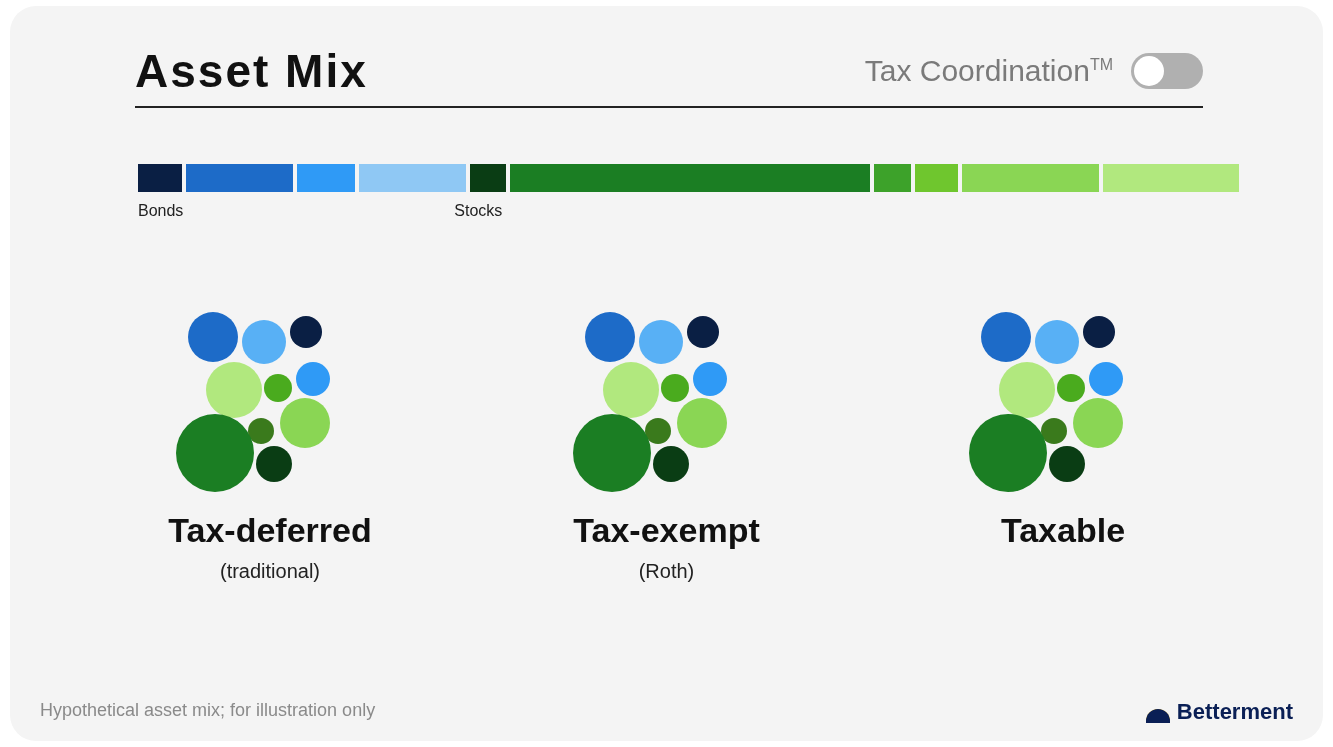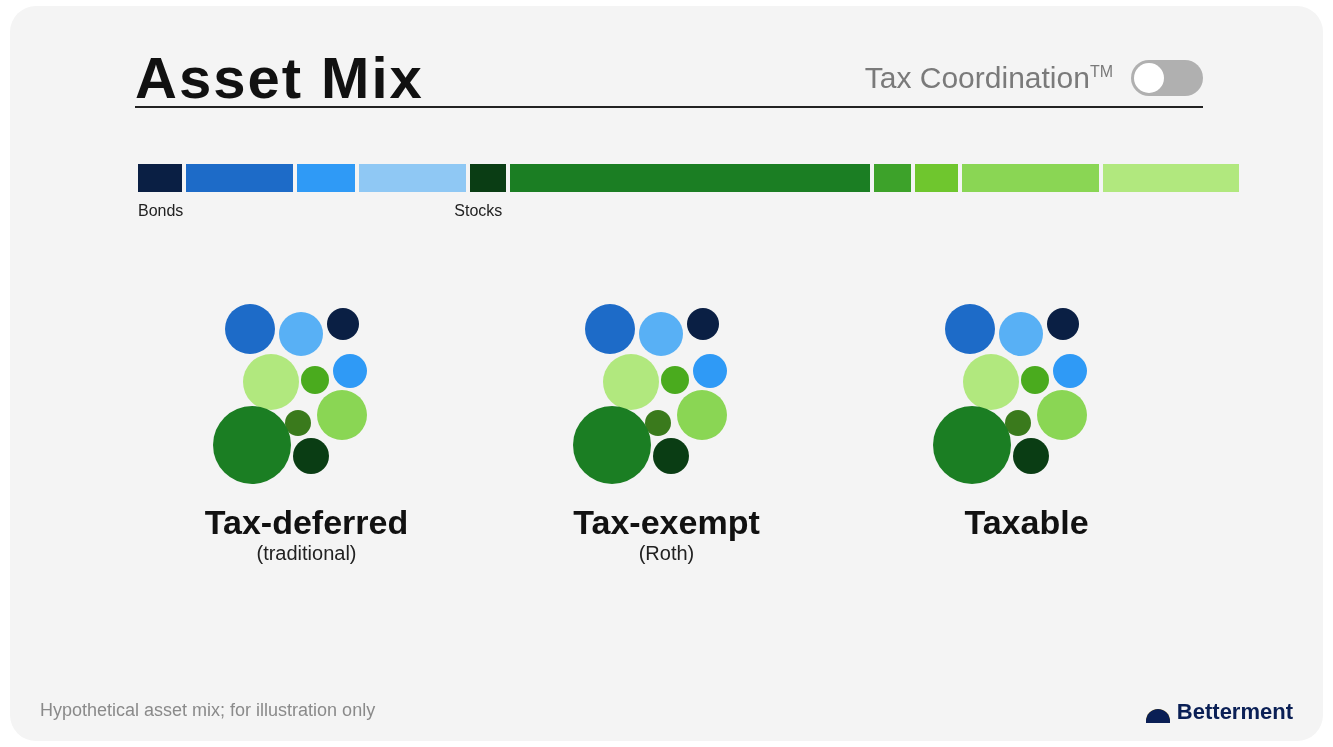--- a/index.html
+++ b/index.html
@@ -11,21 +11,21 @@
     background: #f4f4f4;
     border-radius: 26px;
     overflow: hidden;
   }
   .header {
     position: absolute;
     left: 125px; right: 120px; top: 38px;
     display: flex; align-items: center; justify-content: space-between;
   }
   .title {
-    font-size: 58px;
+    font-size: 46px;
     font-weight: 600;
     letter-spacing: 2px;
     color: #111;
   }
   .toggle-wrap {
     display: flex; align-items: center; gap: 18px;
   }
   .toggle-label {
     font-size: 30px;
     color: #7a7a7a;
@@ -62,39 +62,40 @@
   .bar-labels {
     position: relative;
     width: 100%; height: 28px;
     margin-top: 10px;
     font-size: 16px;
     color: #222;
   }
   .bar-labels .lbl { position: absolute; top: 0; }
   .clusters {
     position: absolute;
-    left: 80px; right: 80px; top: 298px;
-    display: flex; justify-content: center;
+    left: 80px; right: 80px; top: 306px;
+    display: flex; justify-content: space-between;
   }
   .cluster-col {
     width: 360px;
     display: flex; flex-direction: column; align-items: center;
   }
   .bubbles {
     position: relative;
     width: 200px; height: 195px;
   }
   .bubble { position: absolute; border-radius: 50%; }
   .acct-title {
     margin-top: 4px;
     font-size: 34px;
     font-weight: 700;
     color: #111;
   }
   .acct-sub {
+    margin-top: 10px;
     font-size: 20px;
     color: #222;
   }
   .footnote {
     position: absolute;
     left: 30px; bottom: 20px;
     font-size: 18px;
     color: #8a8a8a;
   }
   .brand {

